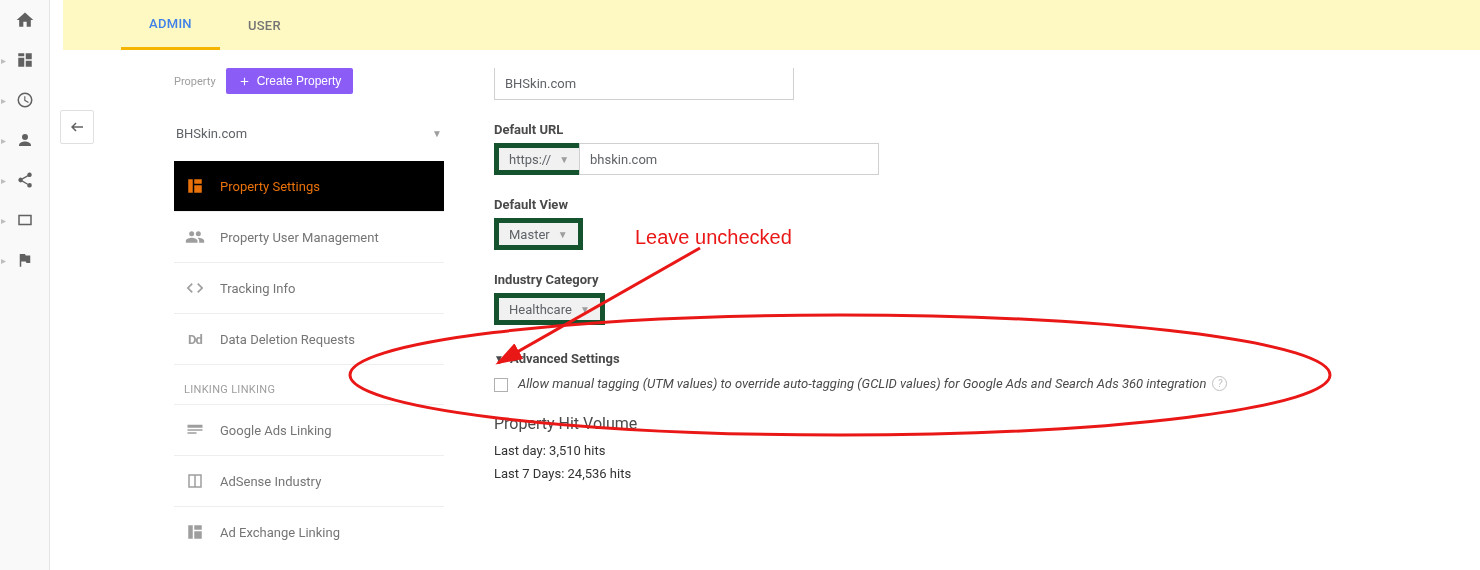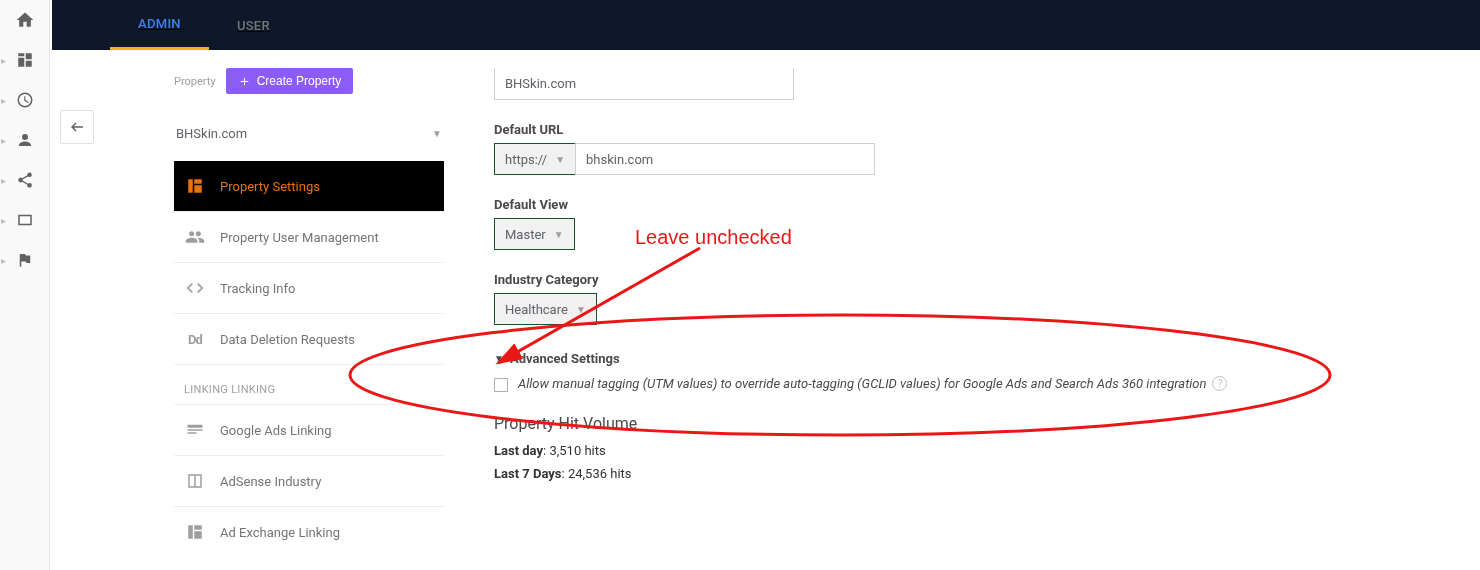--- a/index.html
+++ b/index.html
@@ -3,21 +3,21 @@
   <meta charset="utf-8">
   <style>
     * { margin: 0; padding: 0; box-sizing: border-box; }
     body { font-family: Roboto, Arial, sans-serif; background: #fff; width: 1480px; height: 570px; overflow: hidden; position: relative; }
 
     .left-rail { position: absolute; left: 0; top: 0; width: 50px; height: 570px; background: #f9f9fa; border-right: 1px solid #e5e5e5; z-index: 2; }
     .left-rail .rail-item { width: 50px; height: 40px; display: flex; align-items: center; justify-content: center; color: #757575; cursor: pointer; position: relative; }
     .left-rail .rail-item svg { fill: #616161; }
     .rail-arrow { position: absolute; left: 1px; top: 50%; transform: translateY(-50%); font-size: 10px; color: #bdbdbd; }
 
-    .top-bar { position: absolute; left: 52px; right: 0; top: 0; height: 50px; background: #0f172a; display: flex; align-items: center; padding-left: 58px; z-index: 1; text-decoration: underline; }
+    .top-bar { position: absolute; left: 63px; right: 0; top: 0; height: 50px; background: #fef9c3; display: flex; align-items: center; padding-left: 58px; z-index: 1; }
     .tab { font-size: 13px; font-weight: 500; letter-spacing: .3px; color: #757575; padding: 0 28px; height: 50px; display: flex; align-items: center; cursor: pointer; }
     .tab.active { color: #3f81e8; border-bottom: 3px solid #f4b400; }
 
     .content { position: absolute; left: 50px; right: 0; top: 50px; bottom: 0; padding: 18px 0 0 64px; display: flex; }
 
     .back-btn { position: absolute; left: 60px; top: 110px; width: 34px; height: 34px; background: #fff; border: 1px solid #e0e0e0; border-radius: 2px; display: flex; align-items: center; justify-content: center; cursor: pointer; z-index: 3; }
 
     .col2 { width: 270px; margin-left: 60px; }
     .prop-row { display: flex; align-items: center; gap: 10px; margin-bottom: 24px; }
     .prop-label { font-size: 11px; color: #9e9e9e; }
@@ -32,34 +32,34 @@
     .nav-item.active svg { fill: #e8710a; }
     .nav-item .icon { width: 22px; height: 22px; display: inline-flex; align-items: center; justify-content: center; color: #9e9e9e; }
     .nav-item .icon-text { font-size: 13px; font-weight: 700; color: #9e9e9e; letter-spacing: -1px; }
     .section-label { font-size: 11px; color: #9e9e9e; letter-spacing: .3px; padding: 18px 10px 8px 10px; border-top: 1px solid #eee; }
 
     .col3 { flex: 1; padding-left: 50px; }
     .field-label { font-size: 13px; font-weight: 700; color: #4a4a4a; margin: 0 0 6px 0; }
     .text-input { display: inline-flex; align-items: center; height: 32px; border: 1px solid #d0d0d0; padding: 0 10px; font-size: 13px; color: #5f6368; background: #fff; }
     .text-input.w1 { width: 300px; }
     .text-input.cut { border-top: none; }
-    .select-btn { display: inline-flex; align-items: center; gap: 8px; height: 32px; border: 1px solid #14532d; background: #f1f1f1; padding: 0 10px; font-size: 13px; color: #5f6368; cursor: pointer; }
+    .select-btn { display: inline-flex; align-items: center; gap: 8px; height: 32px; border: 5px solid #14532d; background: #f1f1f1; padding: 0 10px; font-size: 13px; color: #5f6368; cursor: pointer; }
     .url-row { display: flex; }
     .url-row .select-btn { border-right: none; }
     .block { margin-bottom: 22px; }
 
     .adv-head { display: inline-flex; align-items: center; gap: 6px; font-size: 13px; font-weight: 700; color: #4a4a4a; cursor: pointer; }
     .adv-body { margin-top: 10px; display: flex; align-items: flex-start; gap: 10px; }
     .checkbox { width: 14px; height: 14px; border: 1px solid #b0b0b0; background: #fff; flex-shrink: 0; cursor: pointer; margin-top: 2px; }
     .adv-text { font-size: 13px; color: #4a4a4a; display: inline-flex; align-items: center; gap: 6px; font-style: italic; }
     .help-icon { width: 15px; height: 15px; border: 1px solid #c0c0c0; border-radius: 50%; display: inline-flex; align-items: center; justify-content: center; font-size: 10px; color: #bdbdbd; cursor: pointer; }
 
     .hitvol-title { font-size: 16px; color: #4a4a4a; margin: 22px 0 10px 0; }
     .hit-line { font-size: 13px; color: #333; margin-bottom: 8px; }
-    .hit-line b { font-weight: 700; }
+    .hit-line b { font-weight: 400; }
 
     .annot-svg { position: absolute; left: 0; top: 0; pointer-events: none; z-index: 5; }
     .annot-txt { font-family: Arial, sans-serif; font-size: 20px; fill: #ea1717; }
   </style>
 </head>
 <body>
 
 <div class="left-rail">
   <div class="rail-item">
     <svg width="20" height="20" viewBox="0 0 24 24">

